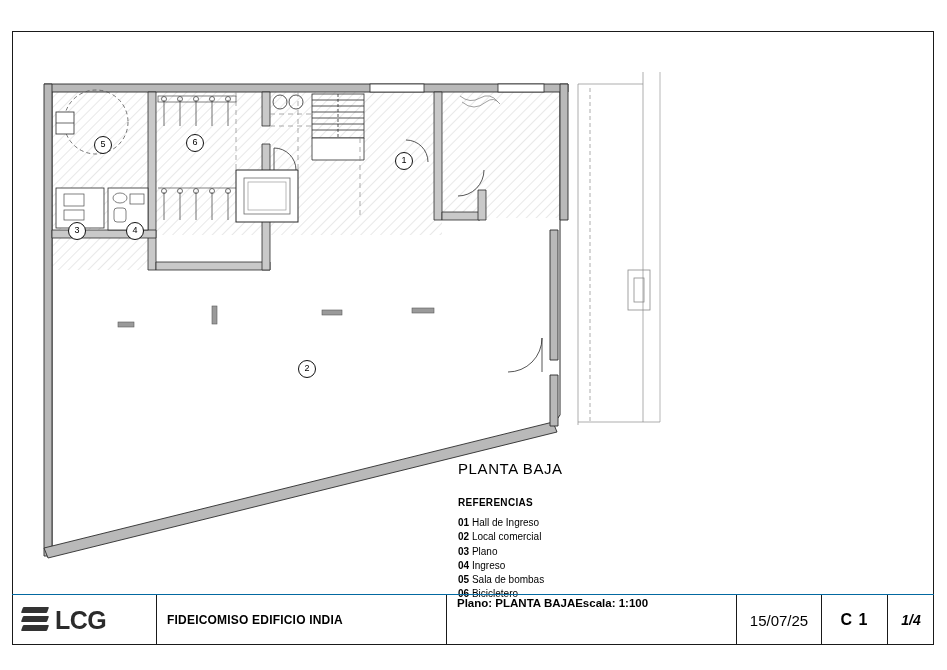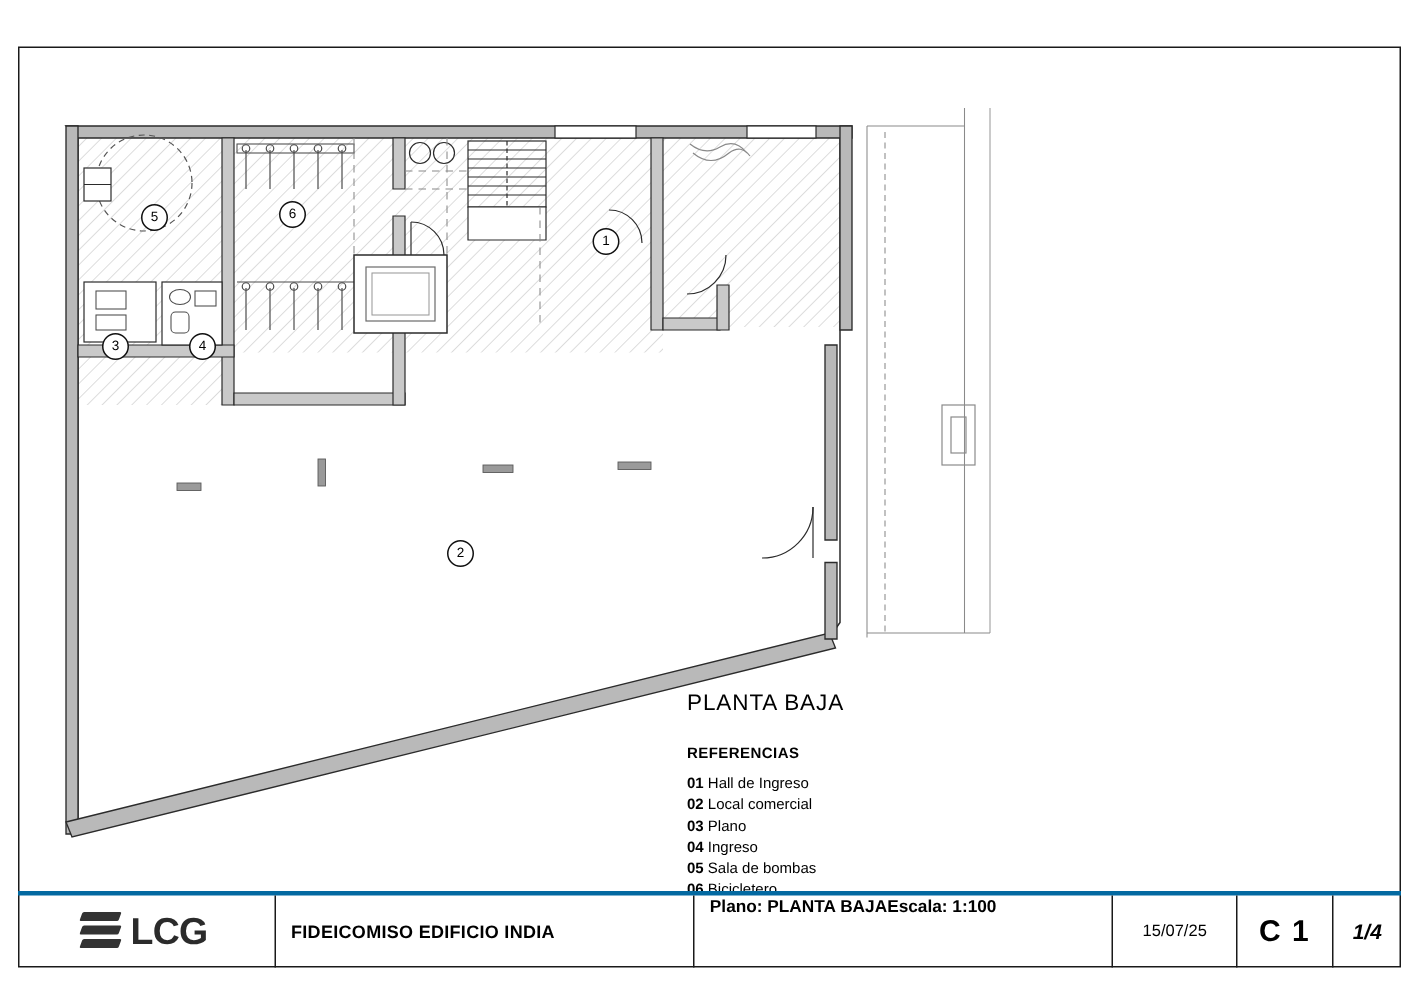--- a/index.html
+++ b/index.html
@@ -28,25 +28,24 @@
     border: 1px solid #1a1a1a;
     box-sizing: border-box;
   }
   
   .titleblock {
     position: absolute;
     left: 12px;
     top: 594px;
     width: 922px;
     height: 51px;
-    border-top: 3px solid #0369a1;
+    border-top: 1px solid #0369a1;
     box-sizing: border-box;
     display: flex;
     align-items: stretch;
-    padding-left: 32px;
   }
   .tb-cell {
     display: flex;
     align-items: center;
     box-sizing: border-box;
     border-right: 1px solid #1a1a1a;
     padding: 0 10px;
   }
   .tb-logo {
     width: 145px;
@@ -63,27 +62,27 @@
     width: 290px;
     align-items: flex-start;
     justify-content: flex-start;
     font-size: 11.5px;
     font-weight: bold;
     line-height: 1.45;
   }
   .tb-date {
     width: 85px;
     justify-content: center;
-    font-size: 11px;
+    font-size: 15px;
     text-align: center;
   }
   .tb-code {
     width: 66px;
     justify-content: center;
-    font-size: 20px;
+    font-size: 16px;
     font-weight: bold;
     letter-spacing: 1px;
   }
   .tb-page {
     width: 46px;
     justify-content: center;
     font-size: 14px;
     font-weight: bold;
     border-right: none;
     font-style: italic;

